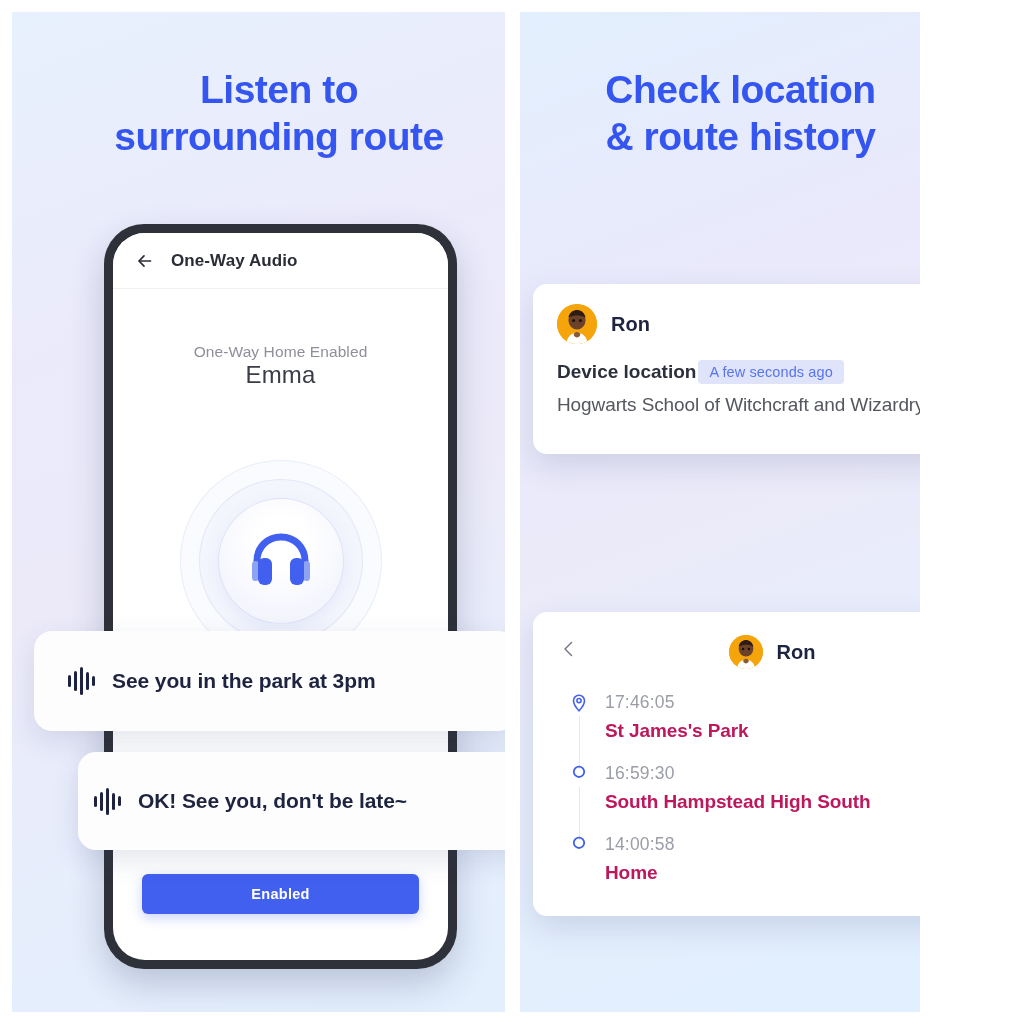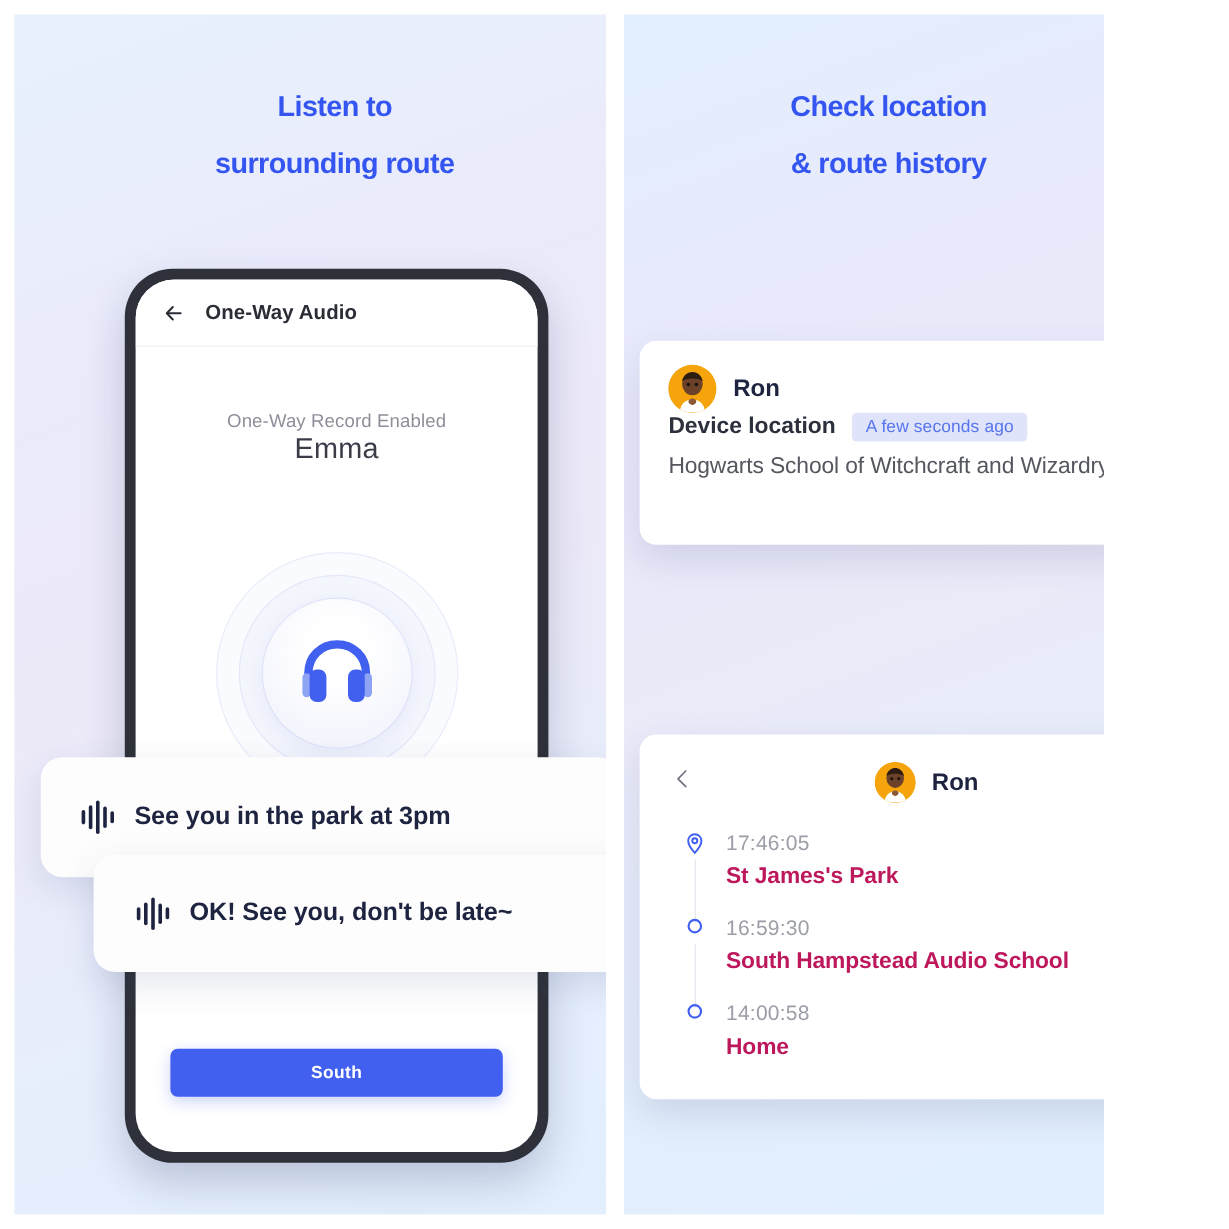--- a/index.html
+++ b/index.html
@@ -26,21 +26,21 @@
     left:520px;width:400px;
     background:linear-gradient(160deg,#e2effd 0%,#e9e9fb 28%,#ebeaf9 50%,#e4eefc 78%,#e1effe 100%);
   }
 
   
   .headline{
     position:absolute;left:0;right:0;top:54px;
     text-align:center;
     color:#3455f0;
     font-weight:bold;
-    font-size:24px;
+    font-size:39px;
     line-height:47px;
     letter-spacing:-0.5px;
     padding-left:41px;
   }
   .headline .ln{display:block;}
 
   
   .phone{
     position:absolute;
     background:#2e3139;
@@ -94,21 +94,21 @@
 
   
   .bubble{
     position:absolute;
     background:#fdfdfd;
     border-radius:18px;
     display:flex;align-items:center;
     box-shadow:0 10px 28px rgba(45,60,115,.13);
   }
   .bubble-1{left:22px;top:619px;width:448px;height:100px;padding-left:34px;}
-  .bubble-2{left:66px;top:700px;width:466px;height:98px;padding-left:36px;}
+  .bubble-2{left:66px;top:740px;width:466px;height:98px;padding-left:16px;}
   .bubble-text{
     font-size:21px;color:#1e2440;font-weight:bold;letter-spacing:-.1px;
     margin-left:17px;white-space:nowrap;
   }
   .wave{display:flex;align-items:center;gap:3px;height:28px;}
   .wave i{display:block;width:3px;background:#1e2440;border-radius:2px;}
 
   
   .loc-card{
     position:absolute;left:533px;top:284px;width:478px;height:170px;
@@ -117,21 +117,21 @@
     padding:20px 24px 0 24px;box-sizing:border-box;
   }
   .loc-head{display:flex;align-items:center;gap:14px;}
   .avatar{
     width:40px;height:40px;border-radius:50%;
     background:#f5a50b;overflow:hidden;position:relative;flex:none;
   }
   .avatar.sm{width:34px;height:34px;}
   .loc-name{font-size:20px;font-weight:bold;color:#1e2440;}
   .refresh-btn{margin-left:auto;}
-  .loc-row{display:flex;align-items:center;gap:14px;margin-top:0;}
+  .loc-row{display:flex;align-items:center;gap:2px;margin-top:16px;}
   .loc-label{font-size:19px;font-weight:bold;color:#2c2f3c;}
   .badge{
     background:#dfe4fb;color:#5874ee;border-radius:4px;
     padding:4px 11px;font-size:14.5px;letter-spacing:.1px;
   }
   .loc-addr{margin-top:10px;font-size:19px;color:#55575f;letter-spacing:-.1px;white-space:nowrap;}
 
   
   .hist-card{
     position:absolute;left:533px;top:612px;width:478px;height:304px;
@@ -172,40 +172,40 @@
           <span class="icon-back">
             <svg viewBox="0 0 20 20" width="20" height="20" fill="none" stroke="#2b2d36" stroke-width="1.7" stroke-linecap="round" stroke-linejoin="round">
               <path d="M15.5 10H4.5"></path>
                 <path d="M9 4.8L4 10l5 5.2"></path>
             </svg>
           </span>
           <span class="app-bar-title">One-Way Audio</span>
         </div>
 
         <div class="status-wrap">
-          <div class="status-sub">One-Way Record Enabled</div>
+          <div class="status-sub">One-Way Home Enabled</div>
           <div class="status-name">Emma</div>
         </div>
 
         <div class="pulse">
           <span class="ring r1"></span>
           <span class="ring r2"></span>
           <span class="ring r3"></span>
           <span class="headphone-icon">
             <svg viewBox="0 0 66 60" width="66" height="60">
               <path d="M9 40 V30 C9 16 19.5 6 33 6 C46.5 6 57 16 57 30 V40" fill="none" stroke="#4260ef" stroke-width="7" stroke-linecap="round"></path>
               <rect x="4" y="30" width="7" height="20" rx="3.5" fill="#8fa3f5"></rect>
               <rect x="55" y="30" width="7" height="20" rx="3.5" fill="#8fa3f5"></rect>
               <rect x="10" y="27" width="14" height="27" rx="6" fill="#4260ef"></rect>
               <rect x="42" y="27" width="14" height="27" rx="6" fill="#4260ef"></rect>
             </svg>
           </span>
         </div>
 
-        <div class="record-btn">South</div>
+        <div class="record-btn">Enabled</div>
       </div>
     </div>
 
     <div class="bubble bubble-1">
       <span class="wave">
         <i style="height:12px"></i>
           <i style="height:20px"></i>
           <i style="height:28px"></i>
           <i style="height:18px"></i>
           <i style="height:10px"></i>
@@ -303,21 +303,21 @@
         </div>
 
         <div class="tl-item">
           <span class="tl-dot">
             <svg viewBox="0 0 20 20" width="20" height="20" fill="none" stroke="#4260ef" stroke-width="1.8">
               <circle cx="10" cy="7.8" r="5.2"></circle>
             </svg>
           </span>
           <span class="tl-line"></span>
           <div class="tl-time">16:59:30</div>
-          <div class="tl-place">South Hampstead Audio School</div>
+          <div class="tl-place">South Hampstead High South</div>
         </div>
 
         <div class="tl-item">
           <span class="tl-dot">
             <svg viewBox="0 0 20 20" width="20" height="20" fill="none" stroke="#4260ef" stroke-width="1.8">
               <circle cx="10" cy="7.8" r="5.2"></circle>
             </svg>
           </span>
 
           <div class="tl-time">14:00:58</div>

